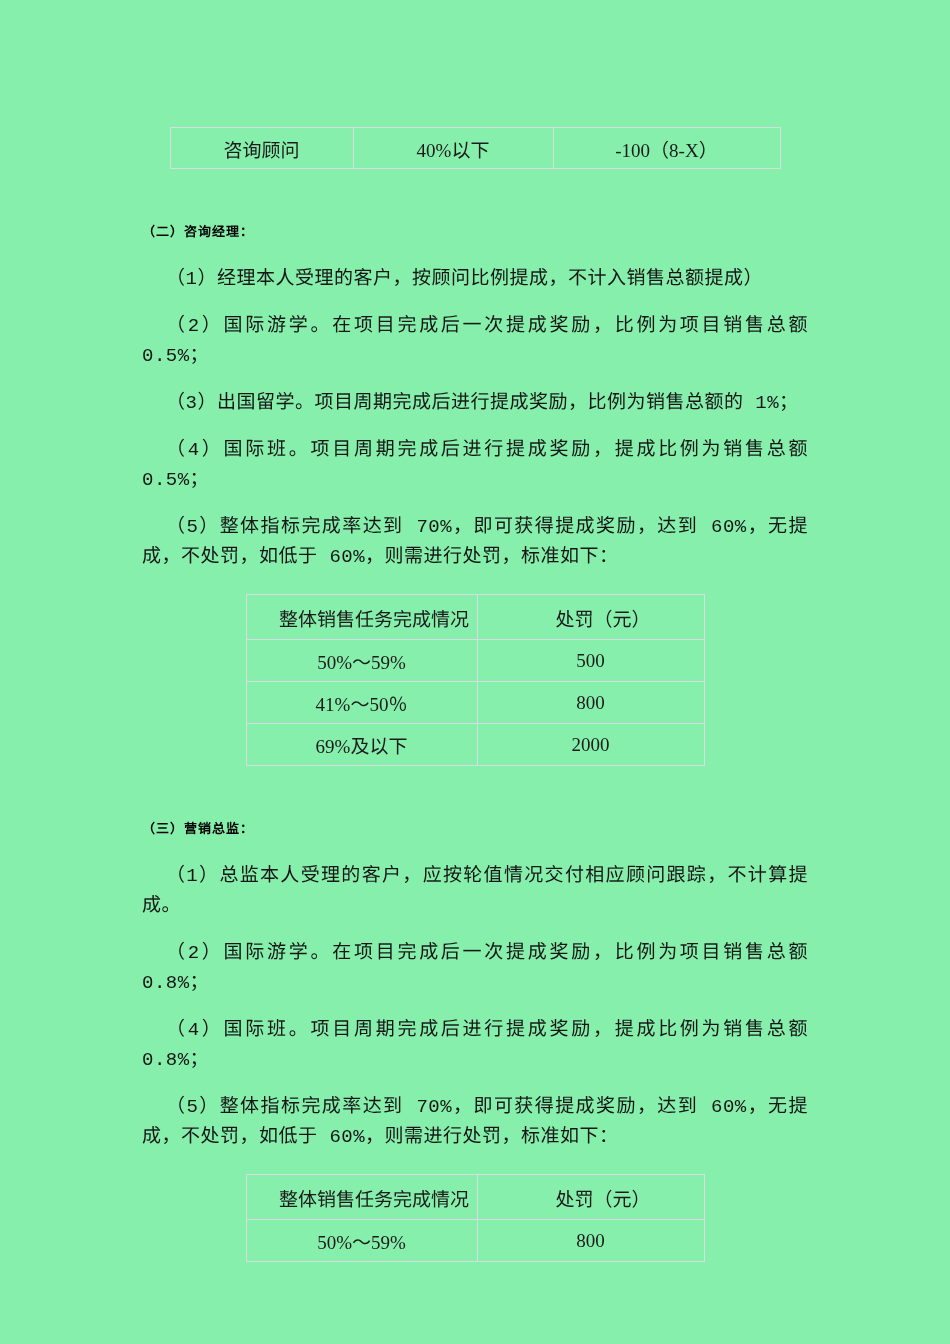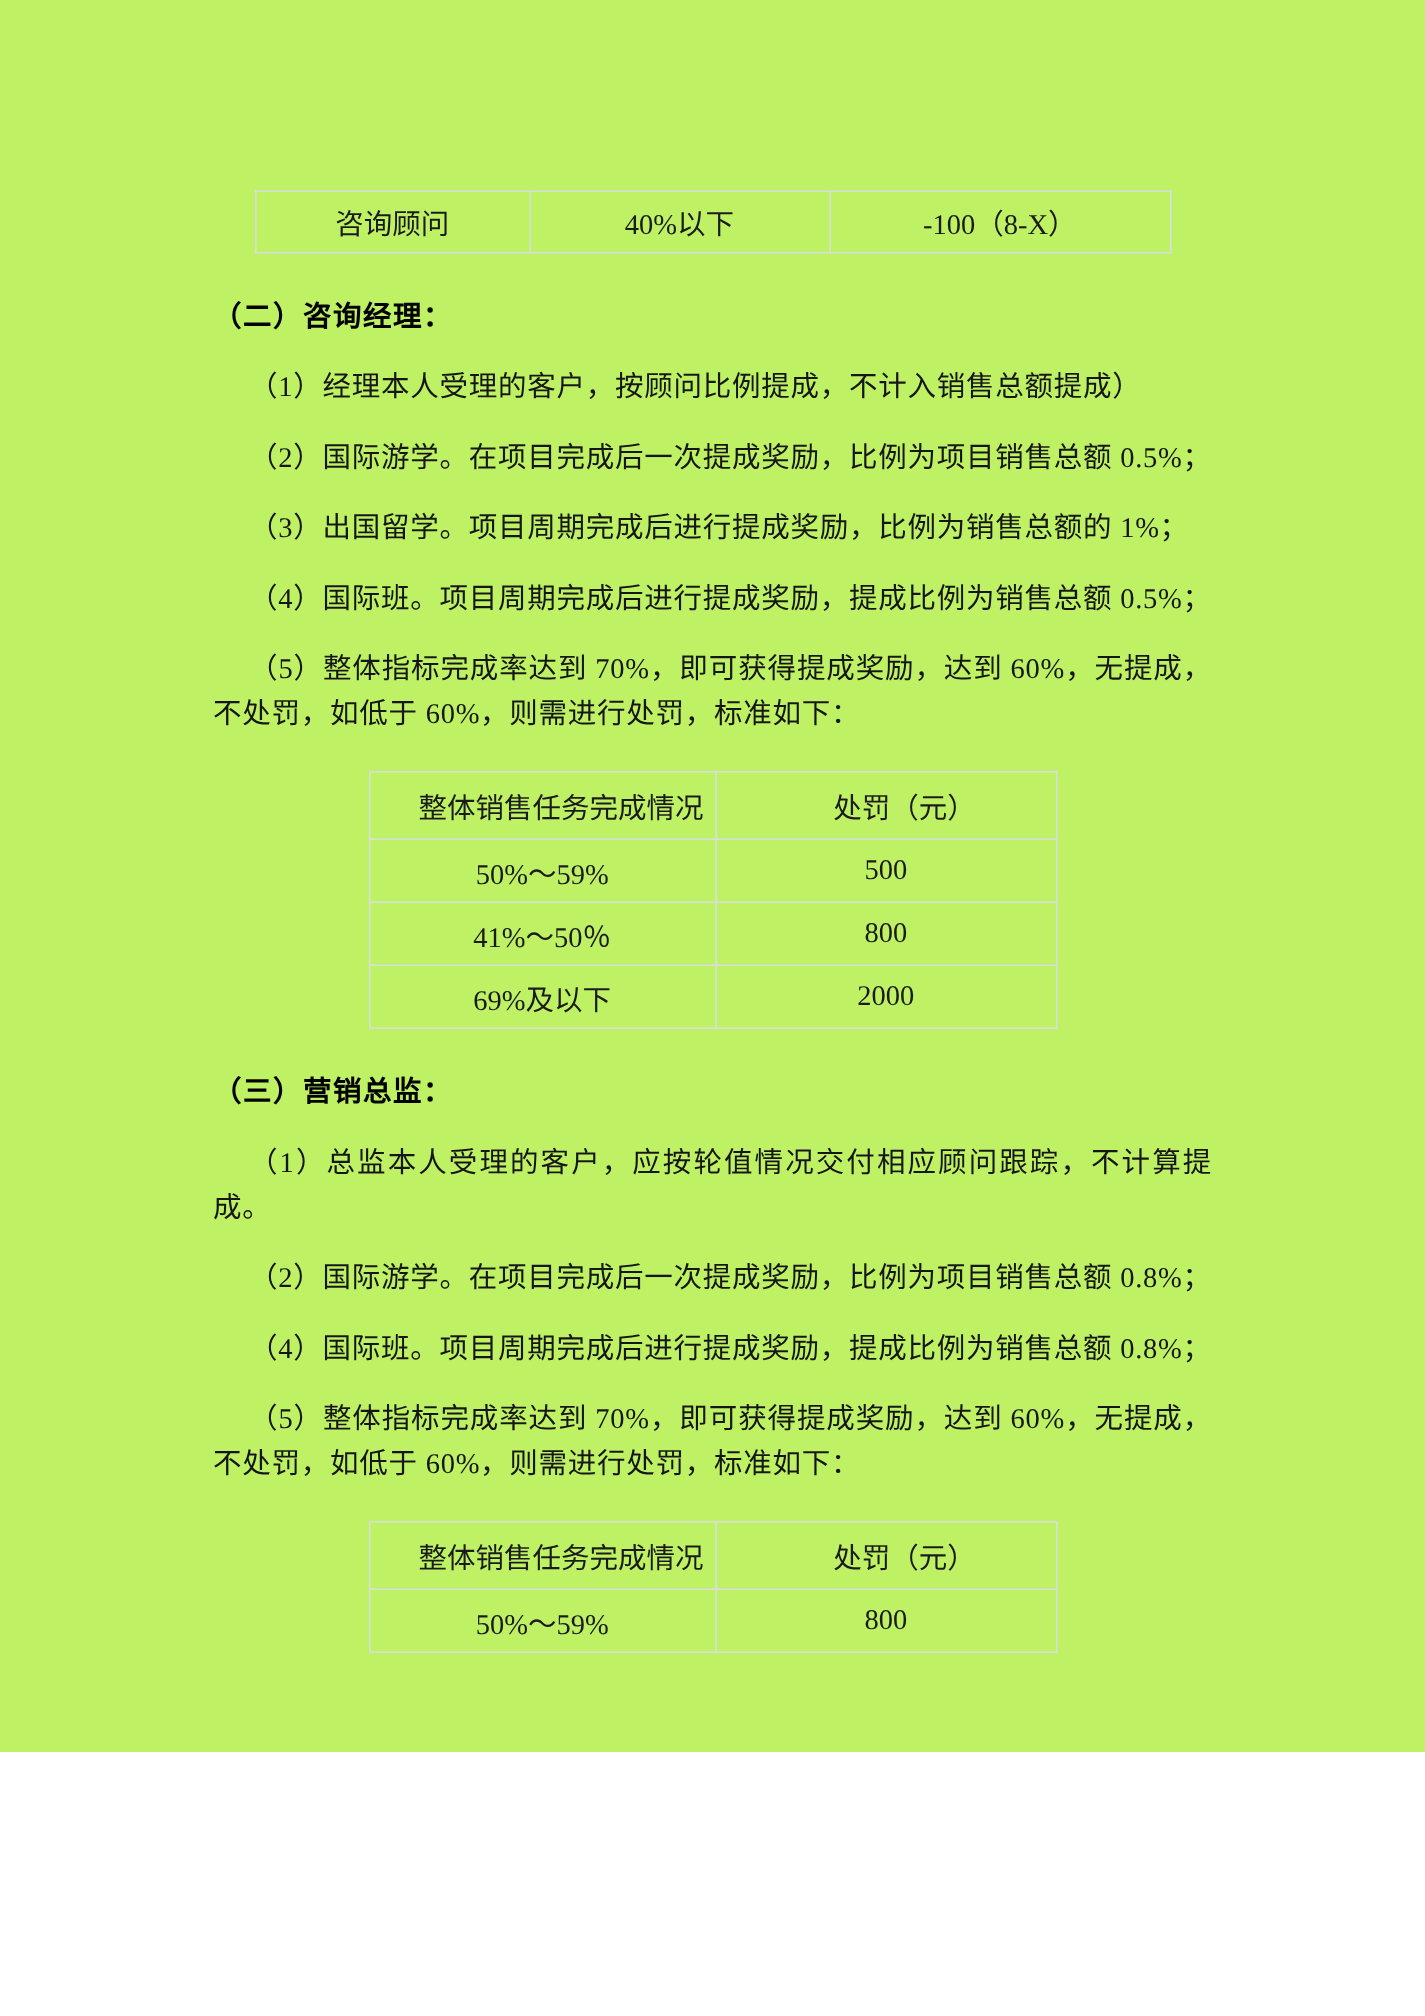--- a/index.html
+++ b/index.html
@@ -4,22 +4,22 @@
 <style>
   * { margin: 0; padding: 0; box-sizing: border-box; }
   html, body { background: #ffffff; }
   body {
     font-family: "Liberation Serif", "DejaVu Serif", serif;
     color: #161616;
   }
   .page {
     position: relative;
     width: 950px;
-    height: 1168px;
-    background: #bef264;
+    height: 1344px;
+    background: #86efac;
     margin: 0 auto;
     overflow: hidden;
   }
   .content {
     padding: 127px 142px 0 142px;
   }
   
   table.doc-table {
     border-collapse: collapse;
     table-layout: fixed;
@@ -33,34 +33,35 @@
     color: #1b1b1b;
     font-weight: normal;
   }
   table.tbl-top { width: 610px; }
   table.tbl-top td { height: 41px; }
   table.tbl-penalty { width: 458px; margin-top: 22px; }
   table.tbl-penalty tr.hdr td { height: 45px; padding-left: 25px; }
   table.tbl-penalty tr.row td { height: 42px; }
   
   h3.sec-heading {
-    font-size: 19px;
+    font-size: 13px;
     font-weight: bold;
     color: #000000;
     line-height: 31px;
-    margin: 27px 0 0 0;
+    margin: 47px 0 0 0;
     letter-spacing: 1px;
   }
   p.item {
     font-size: 19px;
     line-height: 30px;
     margin: 17px 0 0 0;
     text-indent: 24px;
     text-align: justify;
     letter-spacing: 0.5px;
+    font-family: Liberation Mono, monospace;
   }
 </style>
 </head>
 <body>
 
 <div class="page">
   <div class="content">
 
     <table class="doc-table tbl-top">
       <colgroup>

